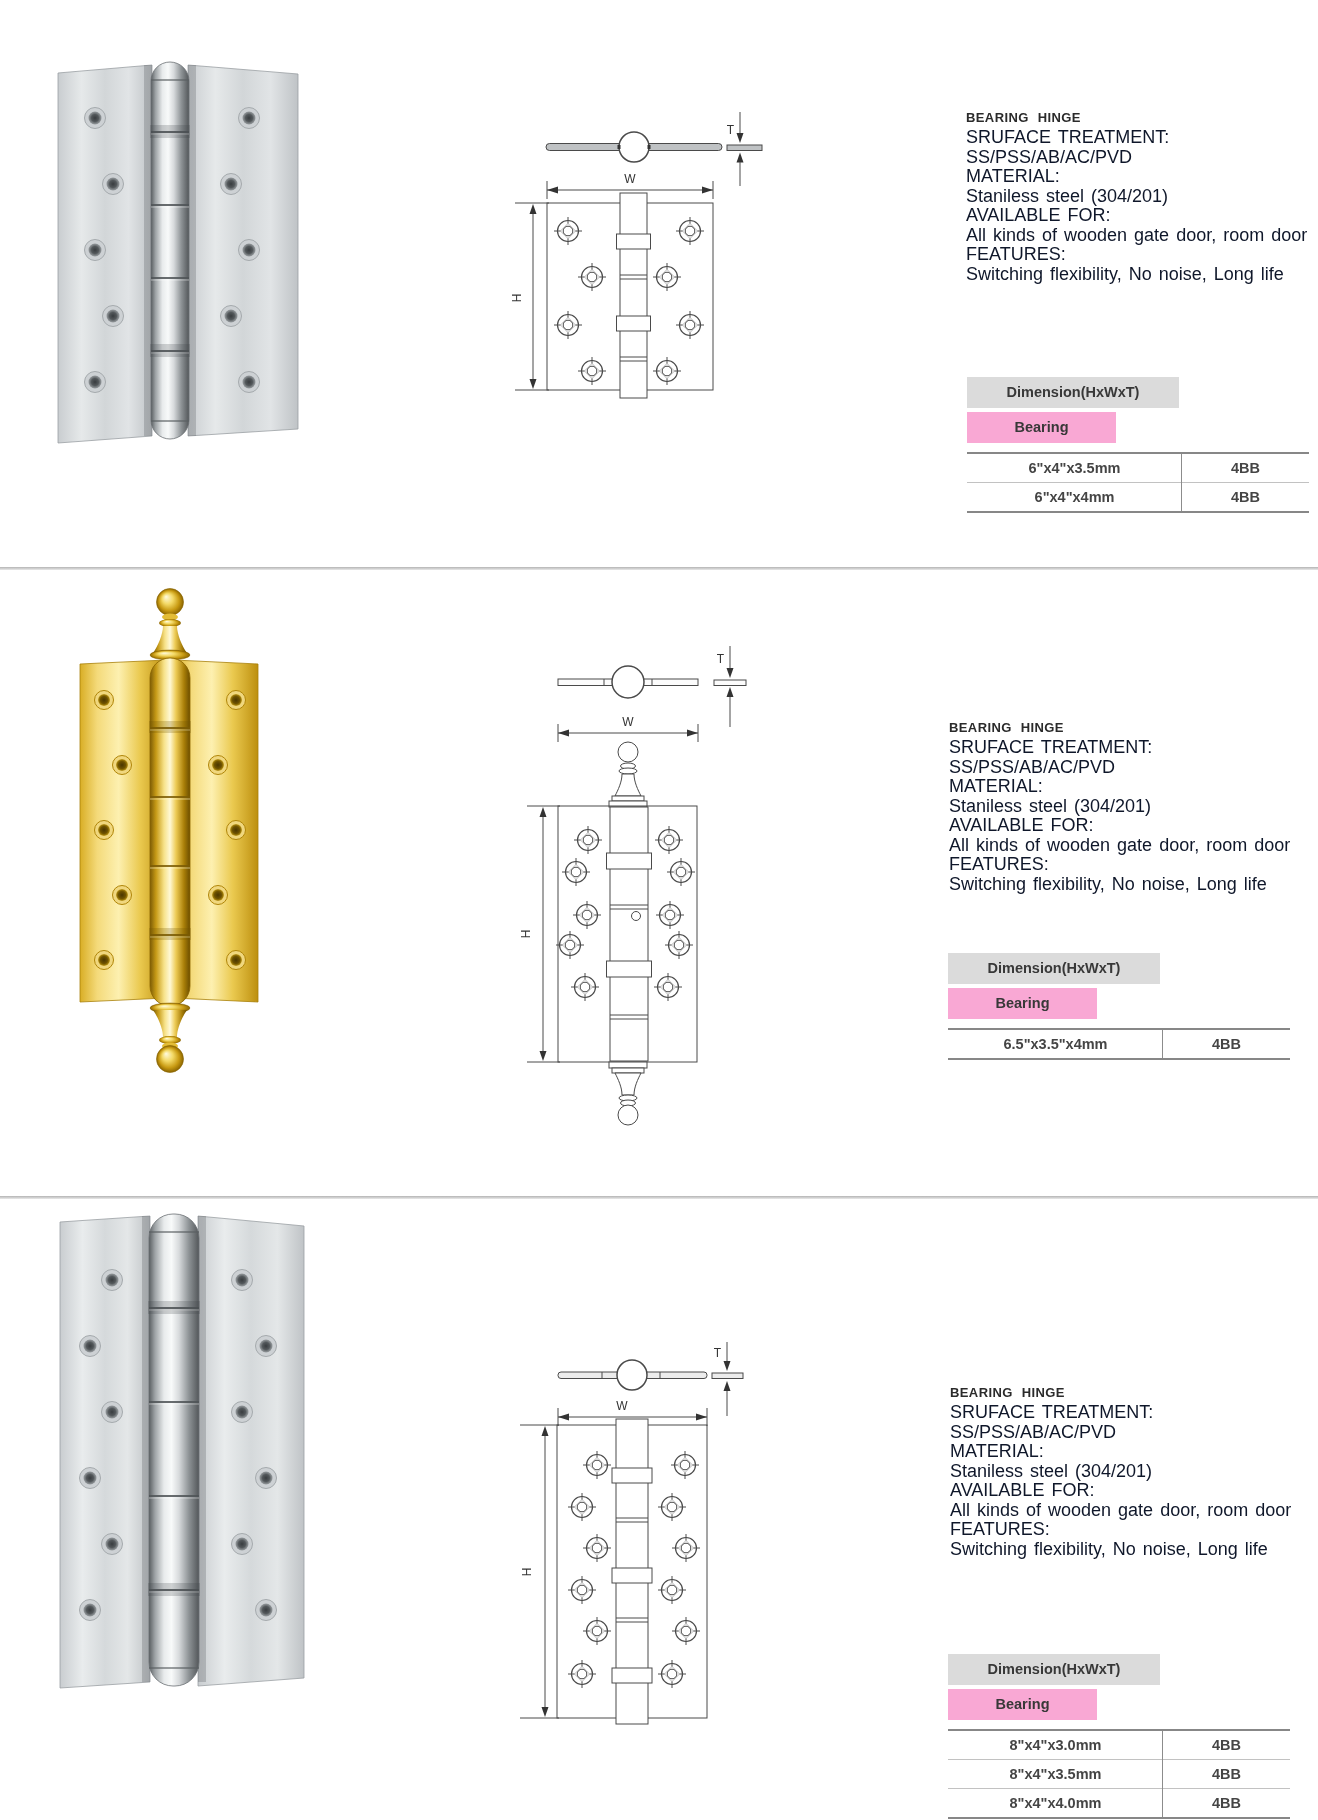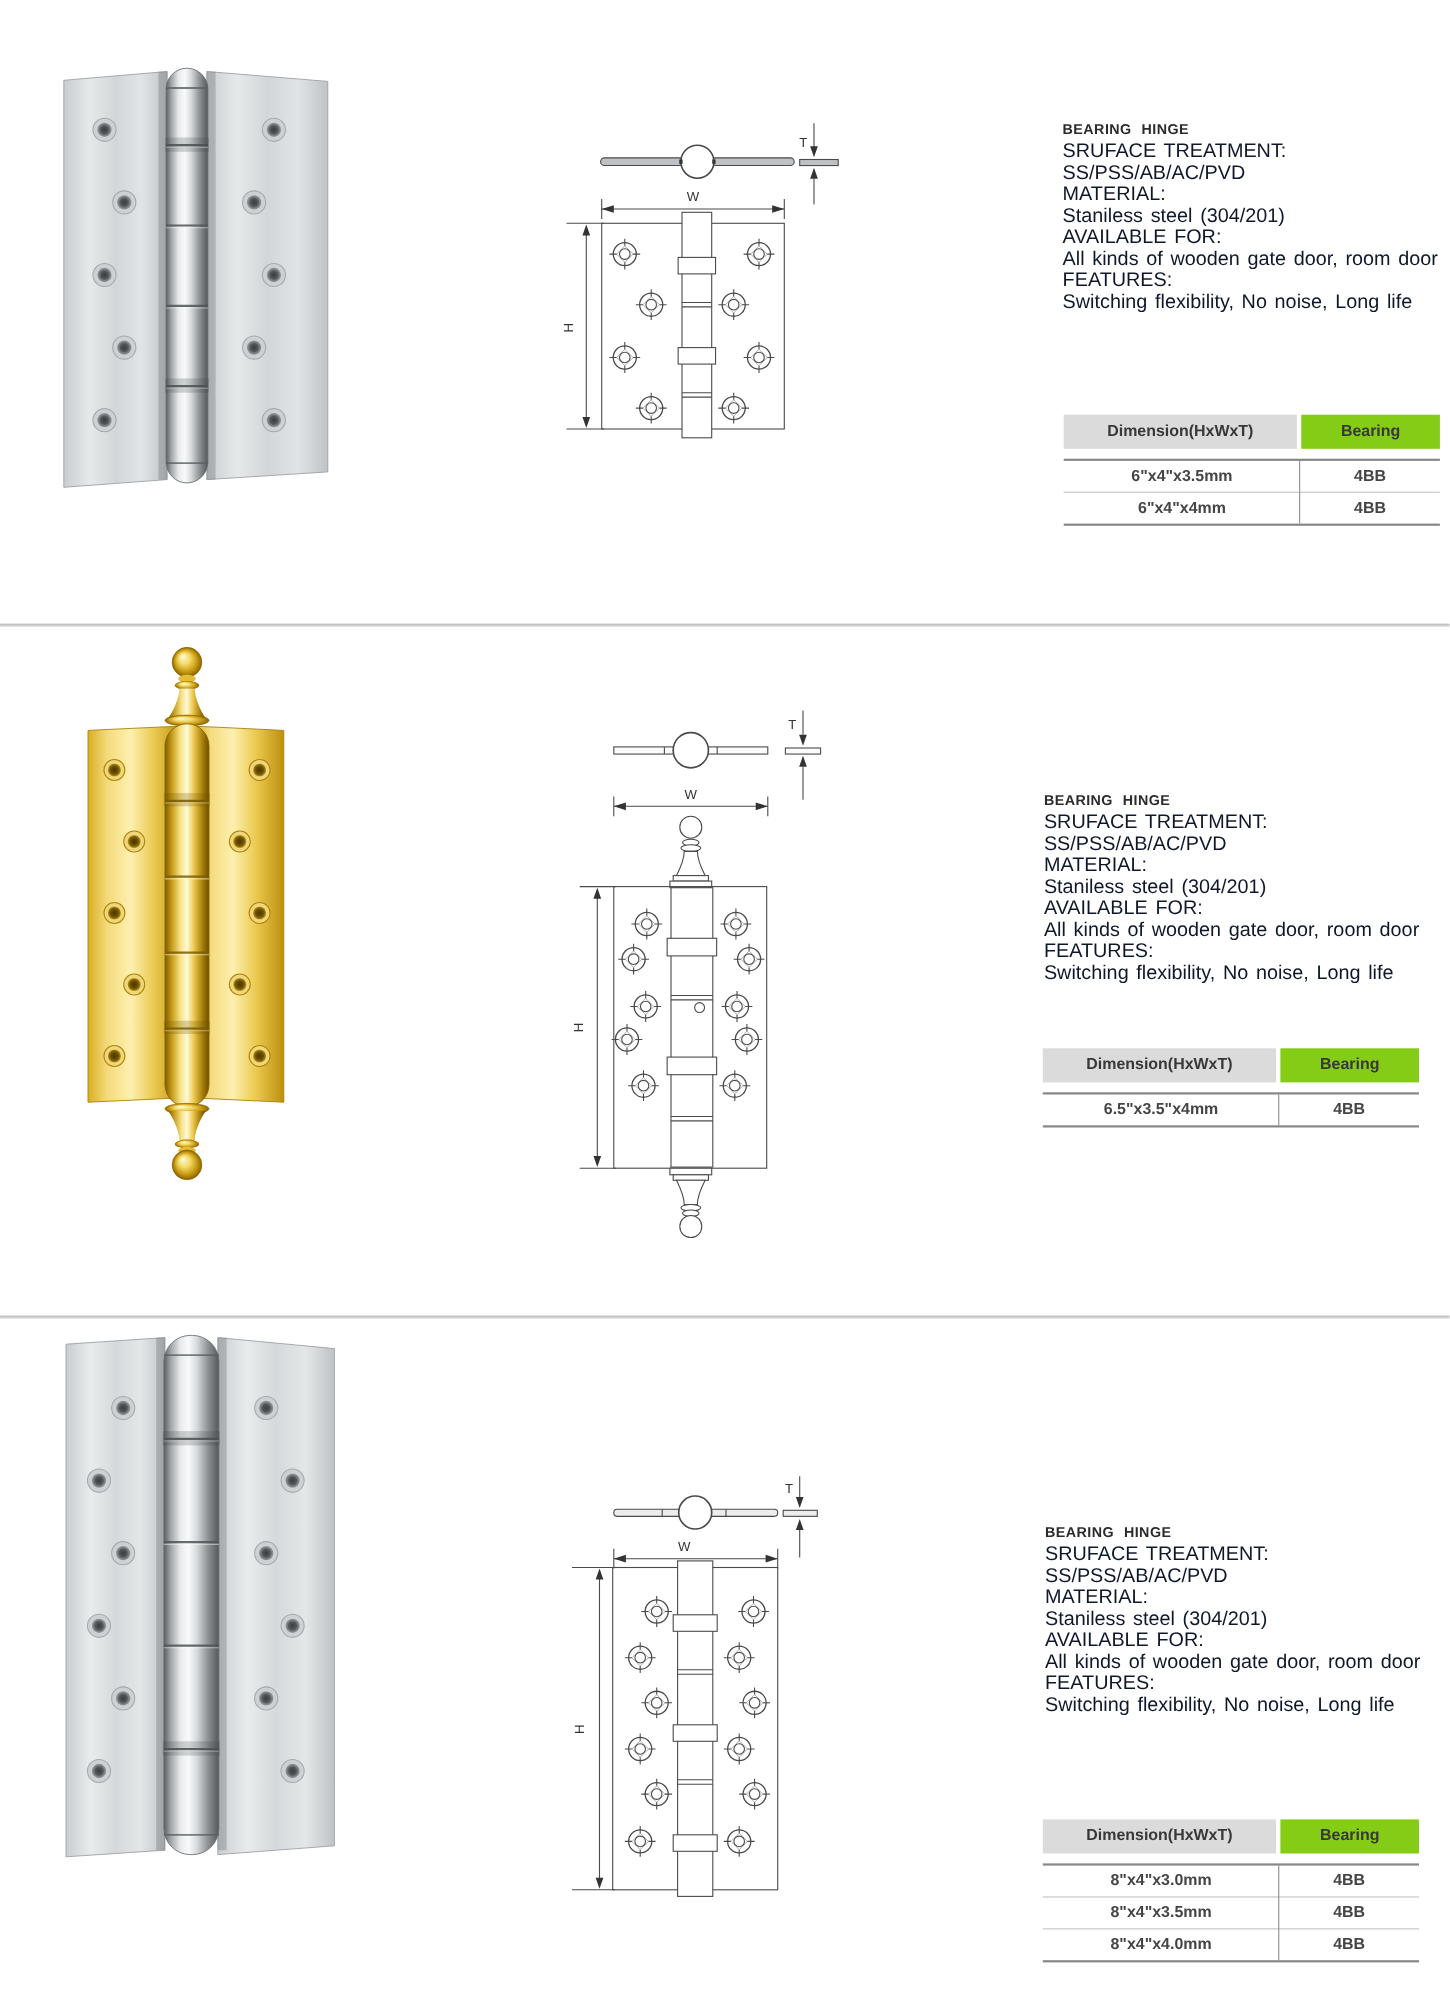--- a/index.html
+++ b/index.html
@@ -8,25 +8,25 @@
   .abs{position:absolute;}
   .divider{position:absolute;left:0;width:1318px;height:3px;
            background:linear-gradient(180deg,#b4b4b4,#e9e9e9);}
   
   .info{position:absolute;width:350px;}
   .info .title{font-size:13px;font-weight:700;color:#2b2b2b;letter-spacing:.4px;
                word-spacing:5px;margin:0 0 3px 0;}
   .info .line{font-size:18px;color:#0f172a;line-height:19.5px;word-spacing:2px;}
   
   .spec{position:absolute;}
-  .thead{display:flex;gap:4px;}
+  .thead{display:flex;gap:4px;flex-direction:column;}
   .hd{height:31px;line-height:31px;text-align:center;font-weight:700;
       font-size:14.5px;color:#383838;}
   .hd.dim{width:212px;background:#dbdbdb;}
-  .hd.bear{width:126px;background:#84cc16;}
+  .hd.bear{width:149px;background:#f9a8d4;}
   .tbody{margin-top:9px;width:342px;border-top:2px solid #878787;
          border-bottom:2px solid #878787;position:relative;}
   .vsep{position:absolute;left:214px;top:0;width:1px;height:100%;background:#8c8c8c;}
   .trow{display:flex;height:28px;line-height:28px;}
   .trow + .trow{border-top:1px solid #c2c2c2;}
   .cell{font-size:14.5px;font-weight:700;color:#454545;text-align:center;}
   .cell.dim{width:215px;}
   .cell.bear{width:127px;}
   svg text{font-family:"Liberation Sans",sans-serif;font-size:12px;fill:#333;}
 </style>

